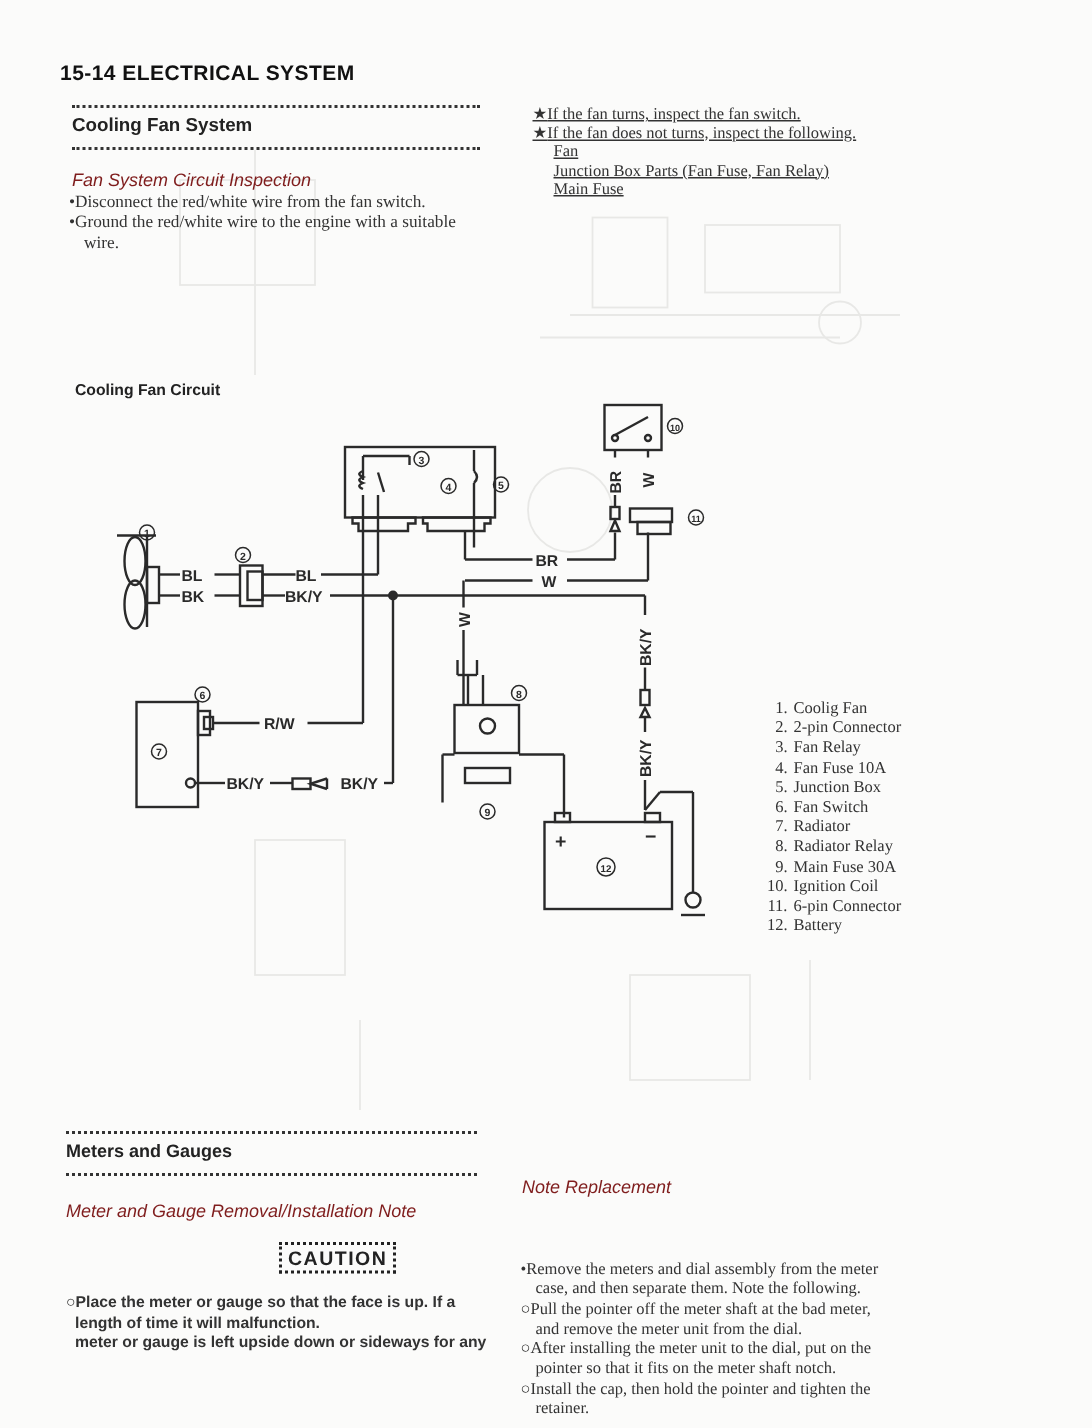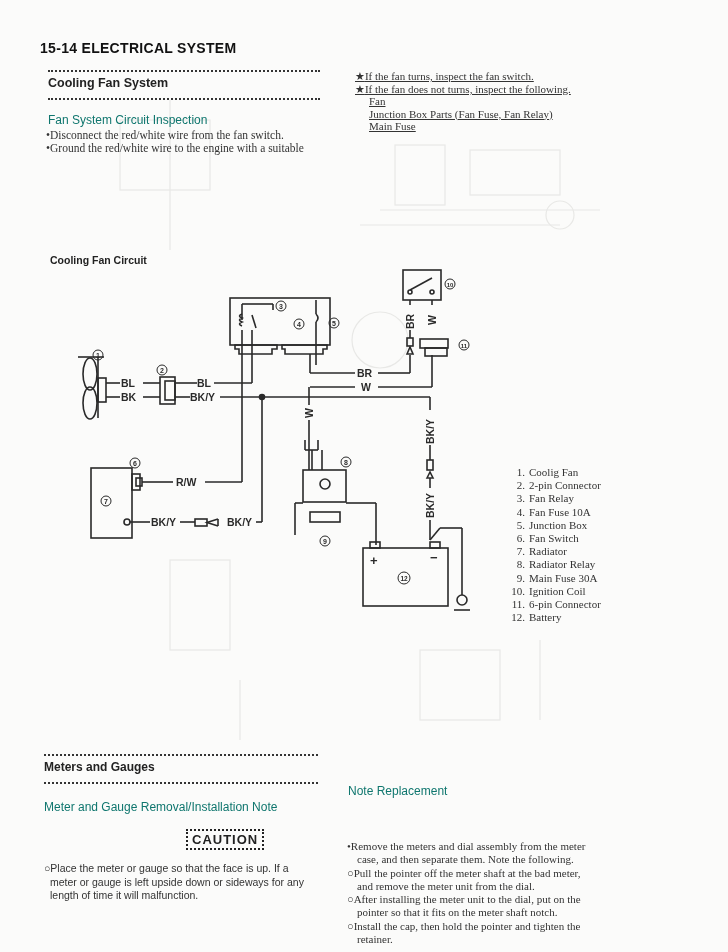--- a/index.html
+++ b/index.html
@@ -1,23 +1,23 @@
 <!DOCTYPE html>
 <html><head>
 <meta charset="utf-8">
 <style>
   html,body{margin:0;padding:0;}
   body{width:728px;height:952px;background:#fbfbfa;position:relative;overflow:hidden;color:#222;font-family:"Liberation Sans",sans-serif;}
   .abs{position:absolute;}
   .hdr{left:40px;top:40px;font-weight:bold;font-size:14px;letter-spacing:0.3px;color:#111;}
   .dots{border-top:2px dotted #333;height:0;}
   .sec{font-weight:bold;font-size:12.5px;color:#222;}
-  .ital{font-size:12px;color:#0f766e;}
+  .ital{font-style:italic;font-size:12px;color:#7f1d1d;}
   .body-t{font-family:"Liberation Serif",serif;font-size:11.5px;line-height:13.3px;color:#333;}
-  .sans-b{font-weight:normal;font-size:10.5px;line-height:13.5px;color:#333;}
+  .sans-b{font-weight:bold;font-size:10.5px;line-height:13.5px;color:#333;}
   .caption{font-weight:bold;font-size:10.5px;color:#222;}
   .legend div{height:13.2px;white-space:nowrap;}
   .legend .n{display:inline-block;width:22px;text-align:right;margin-right:4px;}
   .caution{border:2px dotted #222;padding:1px 4px;font-family:"Liberation Sans",sans-serif;font-size:13px;letter-spacing:1px;font-weight:bold;color:#222;}
   svg text{font-family:"Liberation Sans",sans-serif;font-weight:bold;}
   .ind{padding-left:10px;}
 </style>
 </head>
 <body>
 
@@ -40,20 +40,21 @@
 
 <div class="abs hdr">15-14 ELECTRICAL SYSTEM</div>
 
 <div class="abs dots" style="left:48px;top:70px;width:272px;"></div>
 <div class="abs sec" style="left:48px;top:76px;">Cooling Fan System</div>
 <div class="abs dots" style="left:48px;top:98px;width:272px;"></div>
 <div class="abs ital" style="left:48px;top:113px;">Fan System Circuit Inspection</div>
 <div class="abs body-t" style="left:46px;top:129px;width:280px;">
   <div><span>•</span><span>Disconnect the red/white wire from the fan switch.</span></div>
   <div><span>•</span><span>Ground the red/white wire to the engine with a suitable</span></div>
+  <div class="ind"><span>wire.</span></div>
 </div>
 
 <div class="abs body-t" style="left:355px;top:70px;width:280px;line-height:12.5px;font-size:11px;text-decoration:underline;">
   <div><span>★</span><span>If the fan turns, inspect the fan switch.</span></div>
   <div><span>★</span><span>If the fan does not turns, inspect the following.</span></div>
   <div style="padding-left:14px">Fan</div>
   <div style="padding-left:14px">Junction Box Parts (Fan Fuse, Fan Relay)</div>
   <div style="padding-left:14px">Main Fuse</div>
 </div>
 
@@ -233,22 +234,22 @@
 
 <div class="abs dots" style="left:44px;top:754px;width:274px;"></div>
 <div class="abs sec" style="left:44px;top:760px;font-size:12px;">Meters and Gauges</div>
 <div class="abs dots" style="left:44px;top:782px;width:274px;"></div>
 <div class="abs ital" style="left:44px;top:800px;">Meter and Gauge Removal/Installation Note</div>
 <div class="abs" style="left:146px;top:830px;margin-left:40px;">
   <span class="caution">CAUTION</span>
 </div>
 <div class="abs sans-b" style="left:44px;top:862px;width:290px;">
   <div>○Place the meter or gauge so that the face is up. If a</div>
+  <div style="padding-left:6px">length of time it will malfunction.</div>
   <div style="padding-left:6px">meter or gauge is left upside down or sideways for any</div>
-  <div style="padding-left:6px">length of time it will malfunction.</div>
 </div>
 
 <div class="abs ital" style="left:348px;top:784px;">Note Replacement</div>
 <div class="abs body-t" style="left:347px;top:800px;width:285px;font-size:11px;margin-top:40px;">
   <div><span>•</span><span>Remove the meters and dial assembly from the meter</span></div>
   <div class="ind"><span>case, and then separate them.  Note the following.</span></div>
   <div><span>○</span><span>Pull the pointer off the meter shaft at the bad meter,</span></div>
   <div class="ind"><span>and remove the meter unit from the dial.</span></div>
   <div><span>○</span><span>After installing the meter unit to the dial, put on the</span></div>
   <div class="ind"><span>pointer so that it fits on the meter shaft notch.</span></div>

